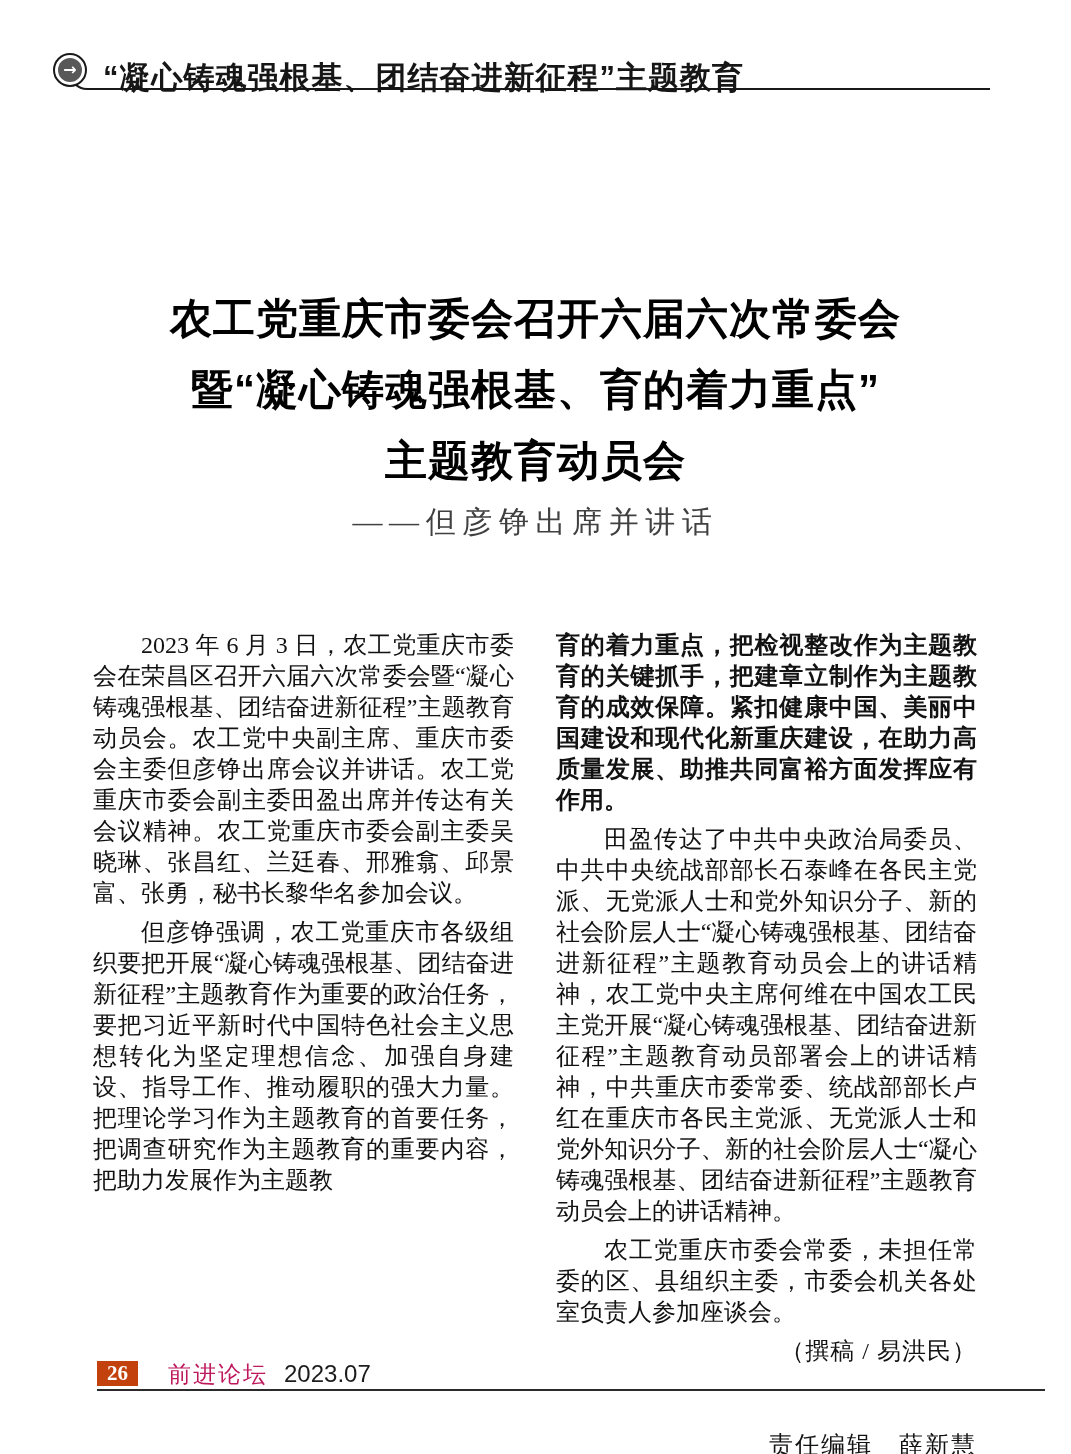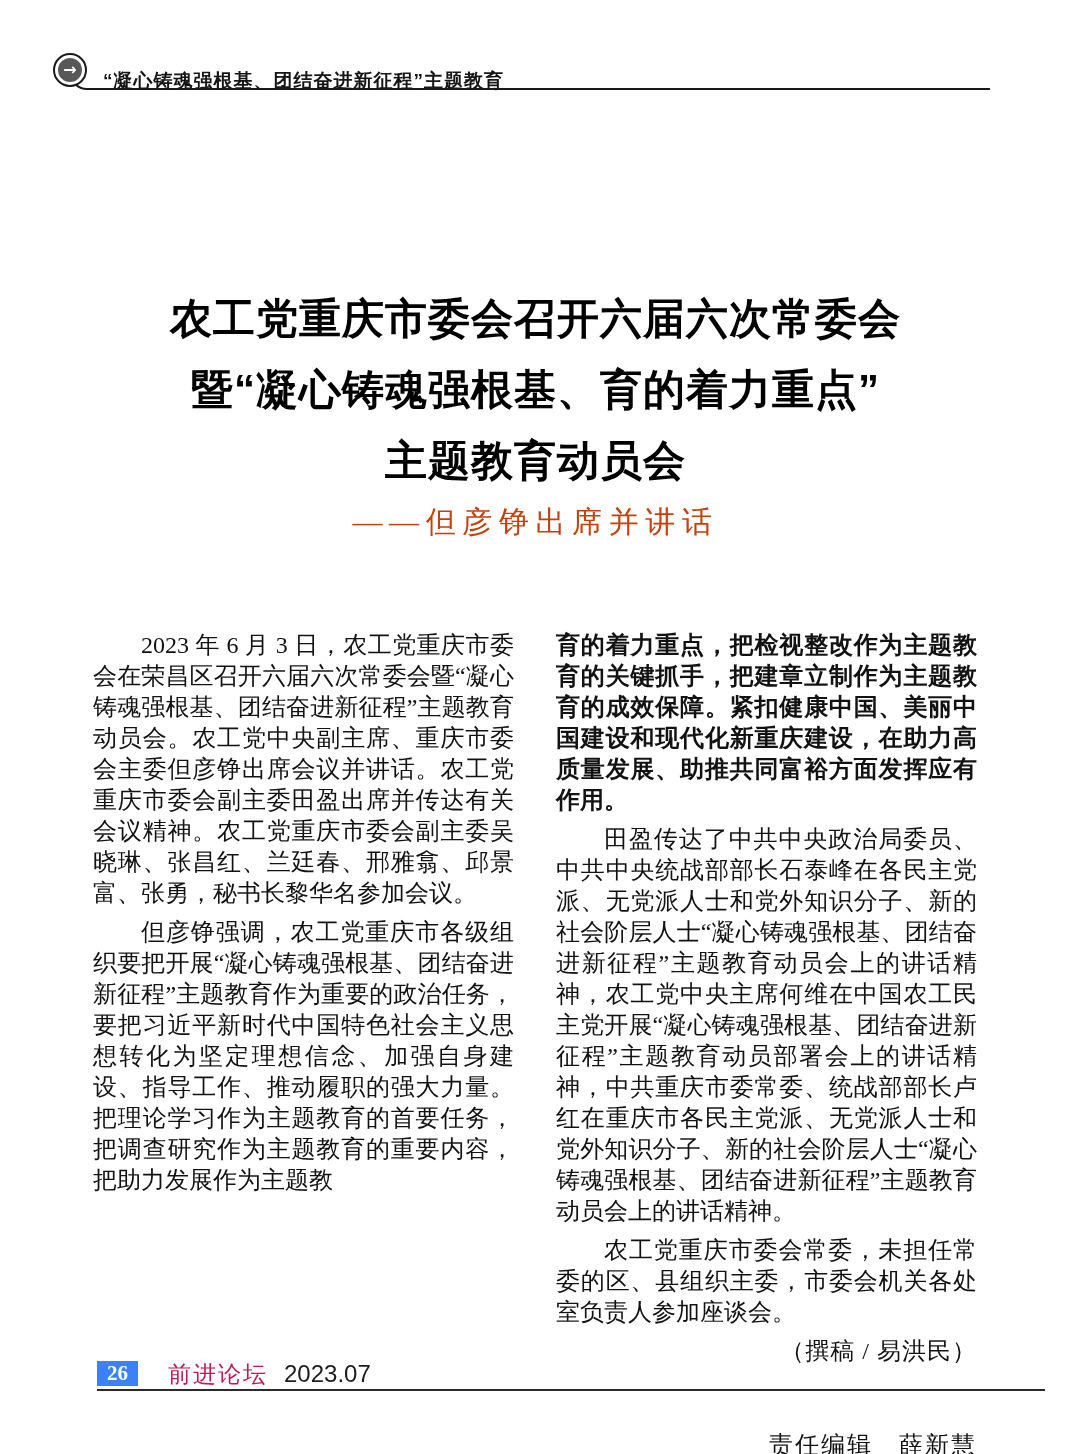--- a/index.html
+++ b/index.html
@@ -23,39 +23,39 @@
     position:absolute; left:-2px; top:-3px; width:34px; height:34px;
     border:2px solid #1a1a1a; border-radius:50%; background:#fff;
     display:flex; align-items:center; justify-content:center; box-sizing:border-box;
   }
   .header-icon-inner {
     width:24px; height:24px; border-radius:50%; background:#585858;
     color:#fff; display:flex; align-items:center; justify-content:center;
     font-family:"DejaVu Sans", sans-serif; font-size:16px; font-weight:bold; line-height:1;
   }
   .header-label {
-    position:absolute; left:48px; top:12px;
+    position:absolute; left:48px; top:1px;
     font-family:"Liberation Sans", sans-serif;
-    font-size:19px; font-weight:600; color:#161616; letter-spacing:1px;
+    font-size:31px; font-weight:600; color:#161616; letter-spacing:1px;
     white-space:nowrap;
   }
 
   
   .title {
     position:absolute; top:283px; left:0; right:0;
     text-align:center;
     font-family:"Liberation Sans", sans-serif;
     font-weight:900; font-size:42px; line-height:71px;
     color:#000; letter-spacing:1px;
   }
   .subtitle {
     position:absolute; top:502px; left:0; right:0;
     text-align:center;
     font-family:"Liberation Serif", serif;
-    font-size:30px; color:#c2410c; letter-spacing:0.22em;
+    font-size:30px; color:#404040; letter-spacing:0.22em;
   }
 
   
   .bodytext {
     position:absolute; top:622px; left:85px; width:901px;
     display:flex; gap:26px;
     font-size:24px; line-height:31px; color:#121212;
   }
   .col { width:437px; }
   .col p { margin:8px; text-indent:2em; text-align:justify; }
@@ -69,21 +69,21 @@
     margin-top:63px !important; letter-spacing:2px;
   }
 
   
   .footer {
     position:absolute; left:97px; right:26px; top:1359px; height:30px;
     border-bottom:2px solid #2b2b2b;
     display:flex; align-items:center;
   }
   .page-badge {
-    width:41px; height:25px; background:#3b82f6; color:#fff;
+    width:41px; height:25px; background:#c2410c; color:#fff;
     font-family:"Liberation Serif", serif; font-weight:bold; font-size:21px;
     display:flex; align-items:center; justify-content:center;
     margin-top:-2px;
   }
   .journal {
     margin-left:30px; font-family:"Liberation Sans", sans-serif;
     font-size:23px; color:#be185d; letter-spacing:2px;
   }
   .issue {
     margin-left:16px; font-family:"Liberation Sans", sans-serif;

